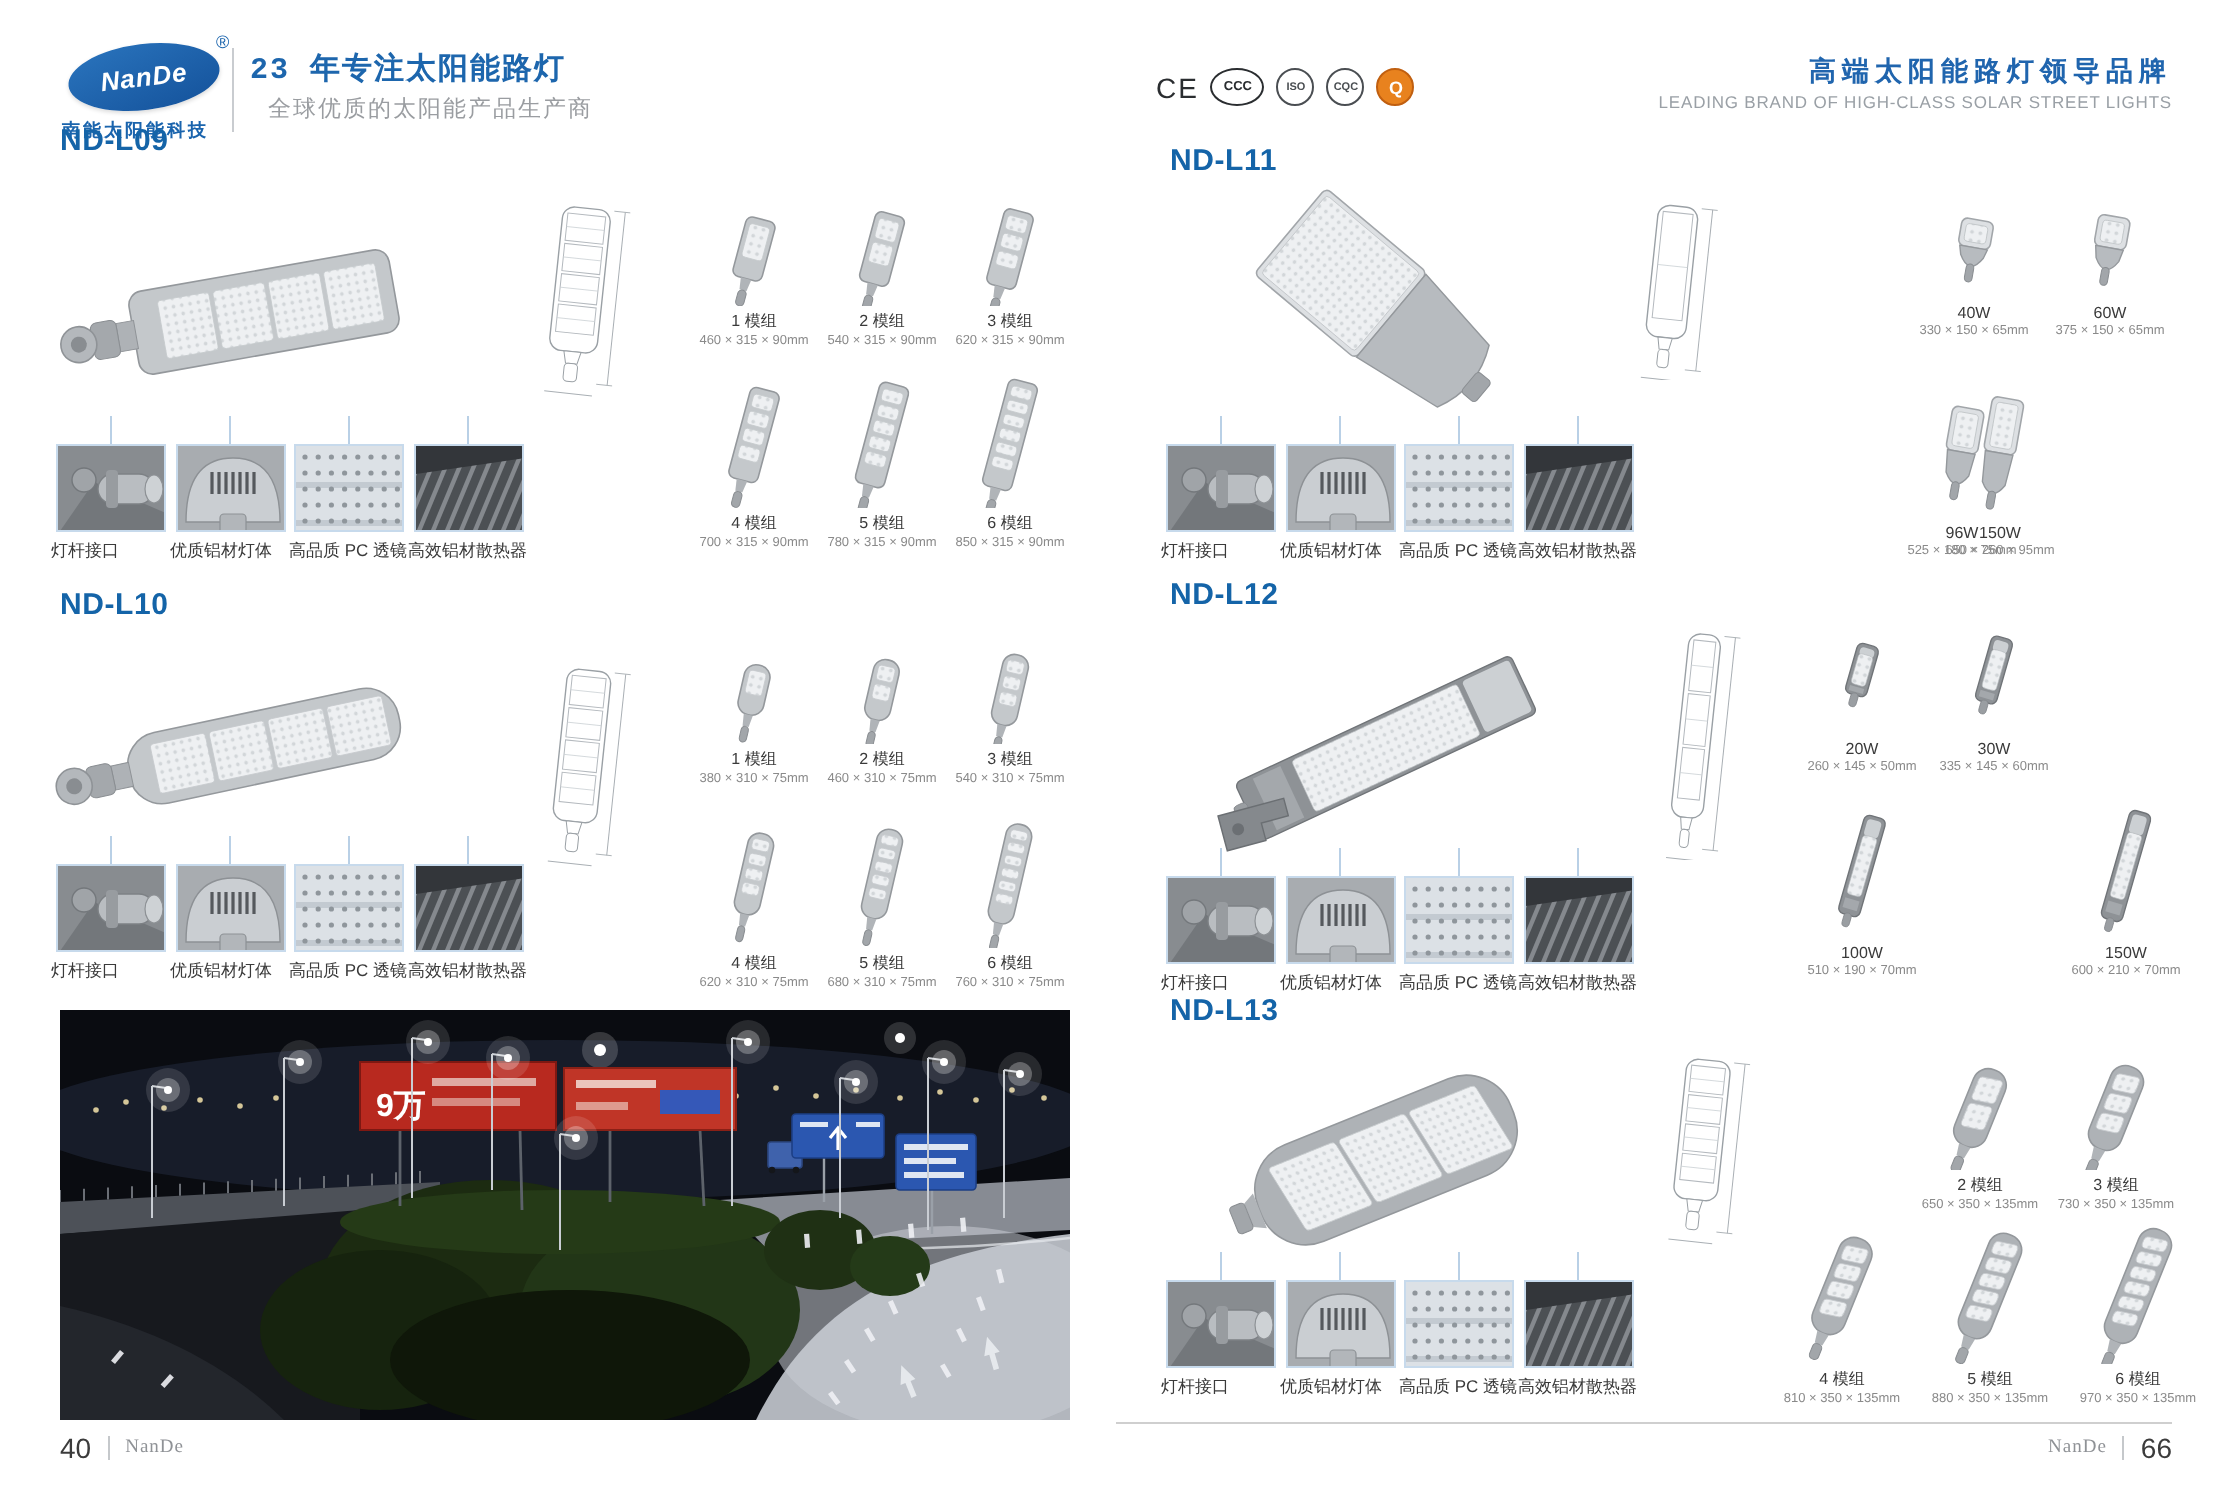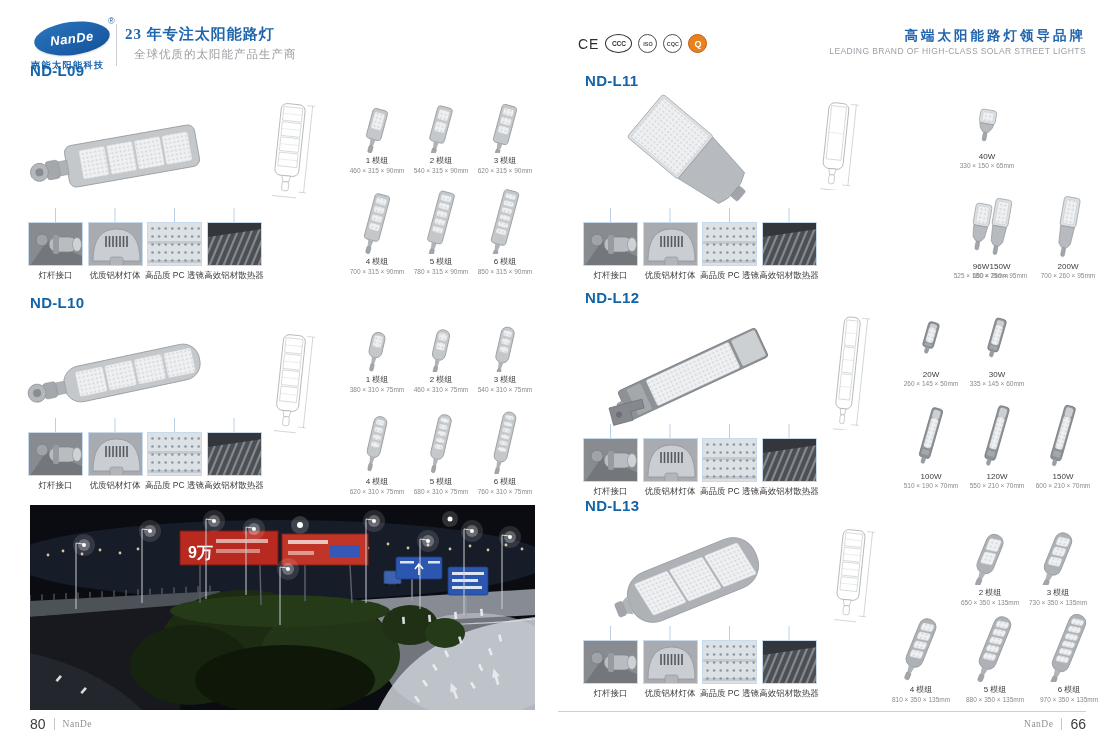--- a/index.html
+++ b/index.html
@@ -6,41 +6,41 @@
   html,body{width:1110px;height:753px;background:#ffffff;font-family:"Liberation Sans",sans-serif;overflow:hidden}
   #app{position:absolute;left:0;top:0;width:1110px;height:753px}
   
   .logo-ellipse{position:absolute;left:34px;top:22px;width:76px;height:33px;border-radius:50%;
     background:linear-gradient(160deg,#2a74bd,#14529b);display:flex;align-items:center;justify-content:center;
     transform:rotate(-7deg);box-shadow:0 1px 2px rgba(0,0,0,.15)}
   .logo-ellipse span{color:#fff;font-size:13px;font-style:italic;font-weight:bold;letter-spacing:.5px}
   .logo-reg{position:absolute;left:108px;top:16px;font-size:9px;color:#1a64ad}
   .logo-sub{position:absolute;left:31px;top:59px;font-size:9px;font-weight:bold;color:#1a64ad;letter-spacing:1.5px}
   .hdr-divider{position:absolute;left:116px;top:24px;width:1px;height:42px;background:#c9ccd0}
-  .hdr-title{position:absolute;left:125px;top:25px;font-family:Liberation Serif, serif;font-weight:bold;font-size:15px;color:#1d66ad;letter-spacing:1px}
+  .hdr-title{position:absolute;left:125px;top:25px;font-family:Liberation Mono, monospace;font-weight:bold;font-size:15px;color:#1d66ad;letter-spacing:1px}
   .hdr-sub{position:absolute;left:134px;top:47px;font-size:11.5px;color:#9a9da1;letter-spacing:1px}
   
   .certs{position:absolute;left:578px;top:34px;display:flex;align-items:center;gap:6px}
   .cert-ce{font-size:14px;font-weight:normal;color:#2a2d30;letter-spacing:1px}
   .cert-ellipse{width:27px;height:19px;border:1.6px solid #2a2d30;border-radius:50%;display:flex;align-items:center;justify-content:center;font-size:6.5px;font-weight:bold;color:#2a2d30}
   .cert-badge{width:19px;height:19px;border:1.3px solid #4a4e52;border-radius:50%;display:flex;align-items:center;justify-content:center;font-size:5.5px;font-weight:bold;color:#4a4e52}
   .cert-orange{width:19px;height:19px;border-radius:50%;background:#e8821e;border:1px solid #c05f10;display:flex;align-items:center;justify-content:center;font-size:9px;font-weight:bold;color:#fff}
   .rhdr-title{position:absolute;right:24px;top:27px;font-size:13.5px;font-weight:bold;color:#2065ae;letter-spacing:3px;text-align:right}
   .rhdr-sub{position:absolute;right:24px;top:46px;font-size:8.5px;color:#9aa0a6;letter-spacing:.4px;text-align:left}
   
   .sec-title{position:absolute;font-size:15px;font-weight:bold;color:#1464a8;letter-spacing:.3px}
   .vcell{position:absolute;text-align:center}
   .vimg{display:flex;align-items:flex-end;justify-content:center}
   .vimg svg{display:block;margin:0 auto}
   .vlabel{font-size:8px;color:#3a3a3a;margin-top:2px}
   .vsize{font-size:6.5px;color:#8a8a8a;margin-top:1px;white-space:nowrap}
   .mainimg,.sketch{position:absolute}
   .feat{position:absolute;width:240px;height:80px}
   .fthumb{position:absolute;width:55px;height:44px;border:1px solid #c7daec;background:#fff;overflow:hidden}
-  .flabel{position:absolute;font-size:8.5px;color:#3a3a3a;white-space:nowrap;text-align:center}
+  .flabel{position:absolute;font-size:8.5px;color:#3a3a3a;white-space:nowrap;text-align:left}
   
   .photo{position:absolute;left:30px;top:505px;width:505px;height:205px;background:#0a0c11;overflow:hidden}
   
   .footer{position:absolute;display:flex;align-items:center;gap:8px}
   .pageno{font-size:14px;color:#3c3c3c}
   .fbrand{font-family:"Liberation Serif",serif;font-size:9.5px;color:#8f9296;letter-spacing:.5px}
   .fsep{width:1px;height:12px;background:#c5c8cb}
   .footer-line{position:absolute;left:558px;top:711px;width:528px;height:1px;background:#cfcfcf}
 </style>
 </head>
@@ -213,21 +213,21 @@
         <circle cx="442" cy="26" r="6" fill="#ffffff" opacity="0.28"></circle>
         <circle cx="442" cy="26" r="11" fill="#ffffff" opacity="0.12"></circle>
         <line x1="472" y1="104" x2="472" y2="30" stroke="#c9cdd3" stroke-width="1"></line>
         <line x1="472" y1="30" x2="479" y2="31" stroke="#c9cdd3" stroke-width="1"></line>
         <circle cx="480" cy="32" r="2" fill="#ffffff"></circle>
         <circle cx="480" cy="32" r="6" fill="#ffffff" opacity="0.28"></circle>
         <circle cx="480" cy="32" r="11" fill="#ffffff" opacity="0.12"></circle>
   </svg></div>
 
   <div class="footer" style="left:30px;top:716px">
-    <span class="pageno">80</span>
+    <span class="pageno">40</span>
     <span class="fsep"></span>
     <span class="fbrand">NanDe</span>
   </div>
   <div class="footer-line"></div>
   <div class="footer" style="right:24px;top:716px">
     <span class="fbrand">NanDe</span>
     <span class="fsep"></span>
     <span class="pageno">66</span>
   </div>
 <div class="mainimg" style="left: 26px; top: 94px;"><svg width="212" height="124" viewBox="0 0 212 124">
@@ -818,20 +818,40 @@
             <rect x="-8" y="-12.692307692307692" width="16" height="13.961538461538462" rx="3" fill="#dde0e3" stroke="#a2a6aa" stroke-width="0.8"></rect>
             <rect x="-5.5" y="-10.192307692307692" width="11" height="8.961538461538462" rx="2" fill="url(#p18)" stroke="#bfc3c6" stroke-width="0.4"></rect>
             <path d="M -7,1.26923076923077 L 7,1.26923076923077 L 5.76,5.692307692307692 Q 0,15.692307692307692 -5.76,5.692307692307692 Z" fill="#b7bbbf" stroke="#94989c" stroke-width="0.7"></path>
             <rect x="-1.92" y="9.692307692307692" width="3.84" height="9" rx="2" fill="#a2a6aa" stroke="#898d91" stroke-width="0.5"></rect>
           </g>
         </svg>
       </div>
       <div class="vlabel">40W</div>
       <div class="vsize">330 × 150 × 65mm</div>
     </div>
+    <div class="vcell" style="left: 1021px; top: 95px; width: 68px;">
+      <div class="vimg" style="height:55px">
+        <svg width="68" height="55" viewBox="0 0 68 55">
+          <defs>
+            <pattern id="p19" width="4.2" height="4.2" patternUnits="userSpaceOnUse">
+              <rect width="4.2" height="4.2" fill="#eef0f2"></rect>
+              <circle cx="2.1" cy="2.1" r="0.95" fill="#d2d6d9"></circle>
+            </pattern>
+          </defs>
+          <g transform="translate(34,27.5) rotate(10)">
+            <rect x="-8" y="-14.423076923076923" width="16" height="15.865384615384617" rx="3" fill="#dde0e3" stroke="#a2a6aa" stroke-width="0.8"></rect>
+            <rect x="-5.5" y="-11.923076923076923" width="11" height="10.865384615384617" rx="2" fill="url(#p19)" stroke="#bfc3c6" stroke-width="0.4"></rect>
+            <path d="M -7,1.4423076923076934 L 7,1.4423076923076934 L 5.76,7.423076923076923 Q 0,17.423076923076923 -5.76,7.423076923076923 Z" fill="#b7bbbf" stroke="#94989c" stroke-width="0.7"></path>
+            <rect x="-1.92" y="11.423076923076923" width="3.84" height="9" rx="2" fill="#a2a6aa" stroke="#898d91" stroke-width="0.5"></rect>
+          </g>
+        </svg>
+      </div>
+      <div class="vlabel">60W</div>
+      <div class="vsize">375 × 150 × 65mm</div>
+    </div>
     <div class="vcell" style="left: 947px; top: 188px; width: 68px;">
       <div class="vimg" style="height:72px">
         <svg width="68" height="72" viewBox="0 0 68 72">
           <defs>
             <pattern id="p20" width="4.2" height="4.2" patternUnits="userSpaceOnUse">
               <rect width="4.2" height="4.2" fill="#eef0f2"></rect>
               <circle cx="2.1" cy="2.1" r="0.95" fill="#d2d6d9"></circle>
             </pattern>
           </defs>
           <g transform="translate(34,36) rotate(10)">
@@ -857,40 +877,20 @@
           <g transform="translate(34,36) rotate(10)">
             <rect x="-8" y="-25" width="16" height="27.500000000000004" rx="3" fill="#dde0e3" stroke="#a2a6aa" stroke-width="0.8"></rect>
             <rect x="-5.5" y="-22.5" width="11" height="22.500000000000004" rx="2" fill="url(#p21)" stroke="#bfc3c6" stroke-width="0.4"></rect>
             <path d="M -7,2.5000000000000036 L 7,2.5000000000000036 L 5.76,18 Q 0,28 -5.76,18 Z" fill="#b7bbbf" stroke="#94989c" stroke-width="0.7"></path>
             <rect x="-1.92" y="22" width="3.84" height="9" rx="2" fill="#a2a6aa" stroke="#898d91" stroke-width="0.5"></rect>
           </g>
         </svg>
       </div>
       <div class="vlabel">150W</div>
       <div class="vsize">650 × 260 × 95mm</div>
-    </div>
-    <div class="vcell" style="left: 1034px; top: 188px; width: 68px;">
-      <div class="vimg" style="height:72px">
-        <svg width="68" height="72" viewBox="0 0 68 72">
-          <defs>
-            <pattern id="p22" width="4.2" height="4.2" patternUnits="userSpaceOnUse">
-              <rect width="4.2" height="4.2" fill="#eef0f2"></rect>
-              <circle cx="2.1" cy="2.1" r="0.95" fill="#d2d6d9"></circle>
-            </pattern>
-          </defs>
-          <g transform="translate(34,36) rotate(10)">
-            <rect x="-8" y="-26.923076923076923" width="16" height="29.615384615384617" rx="3" fill="#dde0e3" stroke="#a2a6aa" stroke-width="0.8"></rect>
-            <rect x="-5.5" y="-24.423076923076923" width="11" height="24.615384615384617" rx="2" fill="url(#p22)" stroke="#bfc3c6" stroke-width="0.4"></rect>
-            <path d="M -7,2.6923076923076934 L 7,2.6923076923076934 L 5.76,19.923076923076923 Q 0,29.923076923076923 -5.76,19.923076923076923 Z" fill="#b7bbbf" stroke="#94989c" stroke-width="0.7"></path>
-            <rect x="-1.92" y="23.923076923076923" width="3.84" height="9" rx="2" fill="#a2a6aa" stroke="#898d91" stroke-width="0.5"></rect>
-          </g>
-        </svg>
-      </div>
-      <div class="vlabel">200W</div>
-      <div class="vsize">700 × 260 × 95mm</div>
     </div>
     <div class="feat" style="left: 583px; top: 208px;">
       <svg width="240" height="14" style="position:absolute;left:0;top:0">
         <line x1="27.5" y1="0" x2="27.5" y2="14" stroke="#b9d0e6" stroke-width="1"></line>
         <line x1="87" y1="0" x2="87" y2="14" stroke="#b9d0e6" stroke-width="1"></line>
         <line x1="146.5" y1="0" x2="146.5" y2="14" stroke="#b9d0e6" stroke-width="1"></line>
         <line x1="206" y1="0" x2="206" y2="14" stroke="#b9d0e6" stroke-width="1"></line>
       </svg>
       <div class="fthumb" style="left:0px;top:14px"><svg width="55" height="44" viewBox="0 0 55 44">
           <rect width="55" height="44" fill="#888c90"></rect>
@@ -1075,41 +1075,20 @@
             <rect x="-3.7" y="-23.7" width="7.4" height="8.67" rx="2" fill="#ccd0d3"></rect>
             <rect x="-3.7" y="-15.299999999999999" width="7.4" height="30.599999999999998" rx="2" fill="url(#p28)" stroke="#b6babd" stroke-width="0.3"></rect>
             <rect x="-3.7" y="17.34" width="7.4" height="5.1000000000000005" fill="#a4a8ac"></rect>
             <rect x="-1.87" y="24.5" width="3.74" height="7" rx="2" fill="#9a9ea2" stroke="#84888c" stroke-width="0.4"></rect>
           </g>
         </svg>
       </div>
       <div class="vlabel">100W</div>
       <div class="vsize">510 × 190 × 70mm</div>
     </div>
-    <div class="vcell" style="left: 964px; top: 396px; width: 66px;">
-      <div class="vimg" style="height:74px">
-        <svg width="66" height="74" viewBox="0 0 66 74">
-          <defs>
-            <pattern id="p29" width="4.2" height="4.2" patternUnits="userSpaceOnUse">
-              <rect width="4.2" height="4.2" fill="#eef0f2"></rect>
-              <circle cx="2.1" cy="2.1" r="0.95" fill="#d2d6d9"></circle>
-            </pattern>
-          </defs>
-          <g transform="translate(33,37) rotate(16)">
-            <rect x="-5.5" y="-27.5" width="11" height="55" rx="3" fill="#8e9296" stroke="#707478" stroke-width="0.7"></rect>
-            <rect x="-3.7" y="-25.7" width="7.4" height="9.350000000000001" rx="2" fill="#ccd0d3"></rect>
-            <rect x="-3.7" y="-16.5" width="7.4" height="33" rx="2" fill="url(#p29)" stroke="#b6babd" stroke-width="0.3"></rect>
-            <rect x="-3.7" y="18.7" width="7.4" height="5.5" fill="#a4a8ac"></rect>
-            <rect x="-1.87" y="26.5" width="3.74" height="7" rx="2" fill="#9a9ea2" stroke="#84888c" stroke-width="0.4"></rect>
-          </g>
-        </svg>
-      </div>
-      <div class="vlabel">120W</div>
-      <div class="vsize">550 × 210 × 70mm</div>
-    </div>
     <div class="vcell" style="left: 1030px; top: 396px; width: 66px;">
       <div class="vimg" style="height:74px">
         <svg width="66" height="74" viewBox="0 0 66 74">
           <defs>
             <pattern id="p30" width="4.2" height="4.2" patternUnits="userSpaceOnUse">
               <rect width="4.2" height="4.2" fill="#eef0f2"></rect>
               <circle cx="2.1" cy="2.1" r="0.95" fill="#d2d6d9"></circle>
             </pattern>
           </defs>
           <g transform="translate(33,37) rotate(16)">

